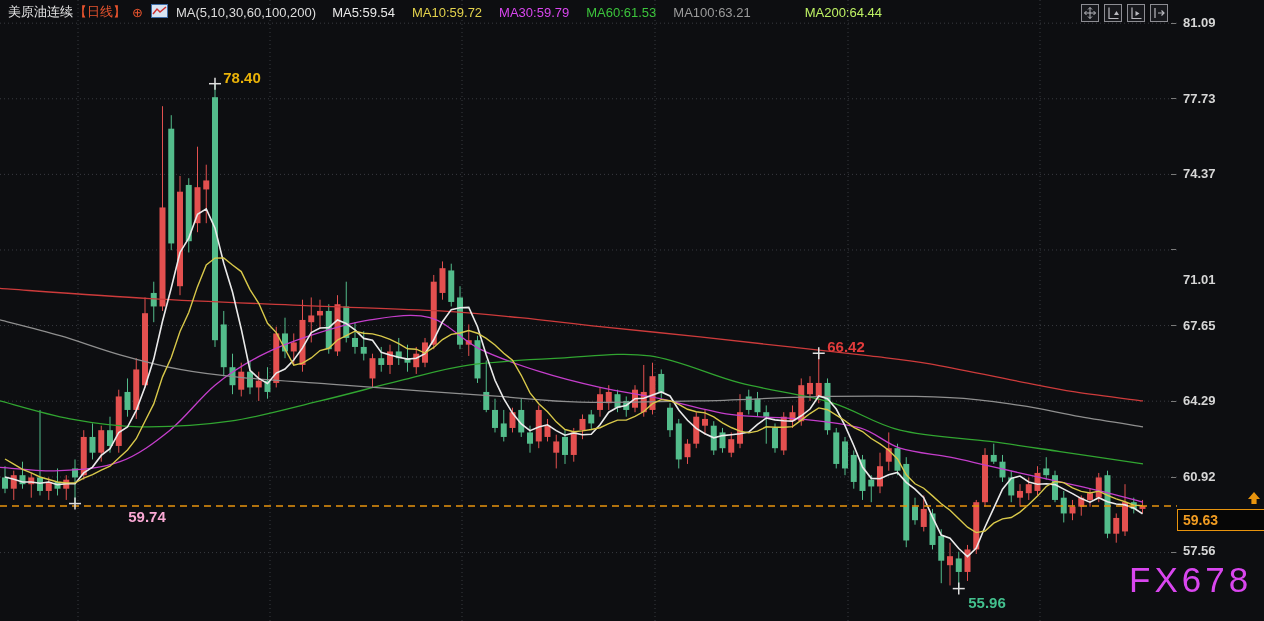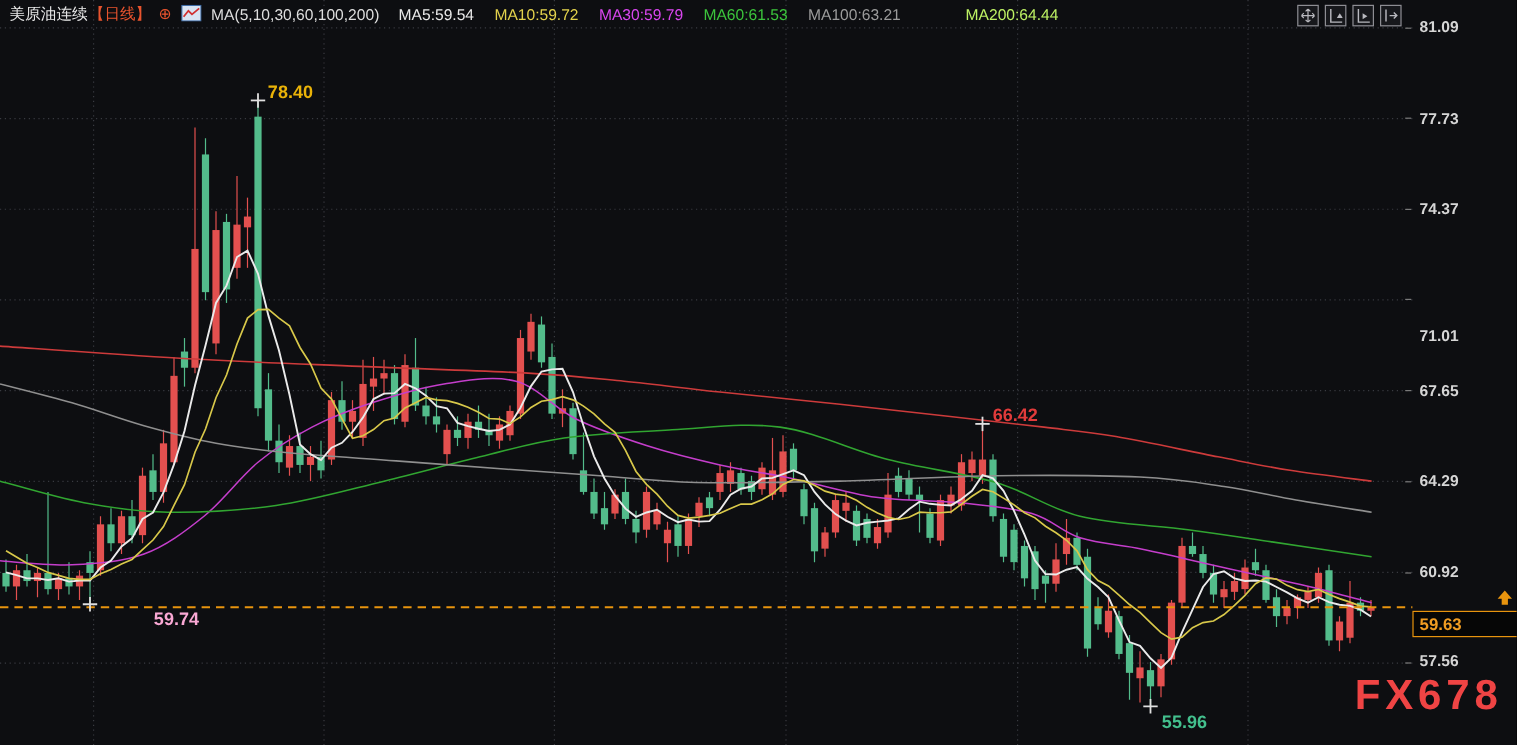--- a/index.html
+++ b/index.html
@@ -19,22 +19,22 @@
             align-items:center;justify-content:center;cursor:pointer;}
   #axis-layer{position:absolute;left:0;top:0;z-index:3;}
   .tick-label{position:absolute;left:1183px;font-size:13px;font-weight:600;color:#d6d6d6;}
   .tick-dash{position:absolute;left:1171px;width:5px;height:1px;background:#7a7a7a;}
   #anno-layer{position:absolute;left:0;top:0;z-index:4;}
   .anno{position:absolute;transform:translate(-50%,-50%);font-size:15px;font-weight:700;}
   #price-tag{position:absolute;left:1177px;top:509px;width:84px;height:20px;z-index:5;
              border:1.5px solid #e08a14;background:#060606;color:#f09c22;font-size:14px;
              font-weight:600;line-height:20px;padding-left:5px;box-sizing:content-box;}
   #price-arrow{position:absolute;left:1246px;top:491px;z-index:5;}
-  #watermark{position:absolute;left:1129px;top:560px;z-index:2;font-size:35px;color:#ef4444;
-             letter-spacing:4px;font-weight:700;}
+  #watermark{position:absolute;left:1129px;top:560px;z-index:2;font-size:35px;color:#d946ef;
+             letter-spacing:4px;font-weight:400;}
 </style>
 </head>
 <body>
 
 <div id="app">
 
   <svg id="chart-svg" width="1264" height="621">
       <line x1="0" y1="23.175000000000026" x2="1177" y2="23.175000000000026" stroke="#393b41" stroke-width="1" stroke-dasharray="1 3"></line>
       <line x1="0" y1="98.775" x2="1177" y2="98.775" stroke="#393b41" stroke-width="1" stroke-dasharray="1 3"></line>
       <line x1="0" y1="174.375" x2="1177" y2="174.375" stroke="#393b41" stroke-width="1" stroke-dasharray="1 3"></line>

